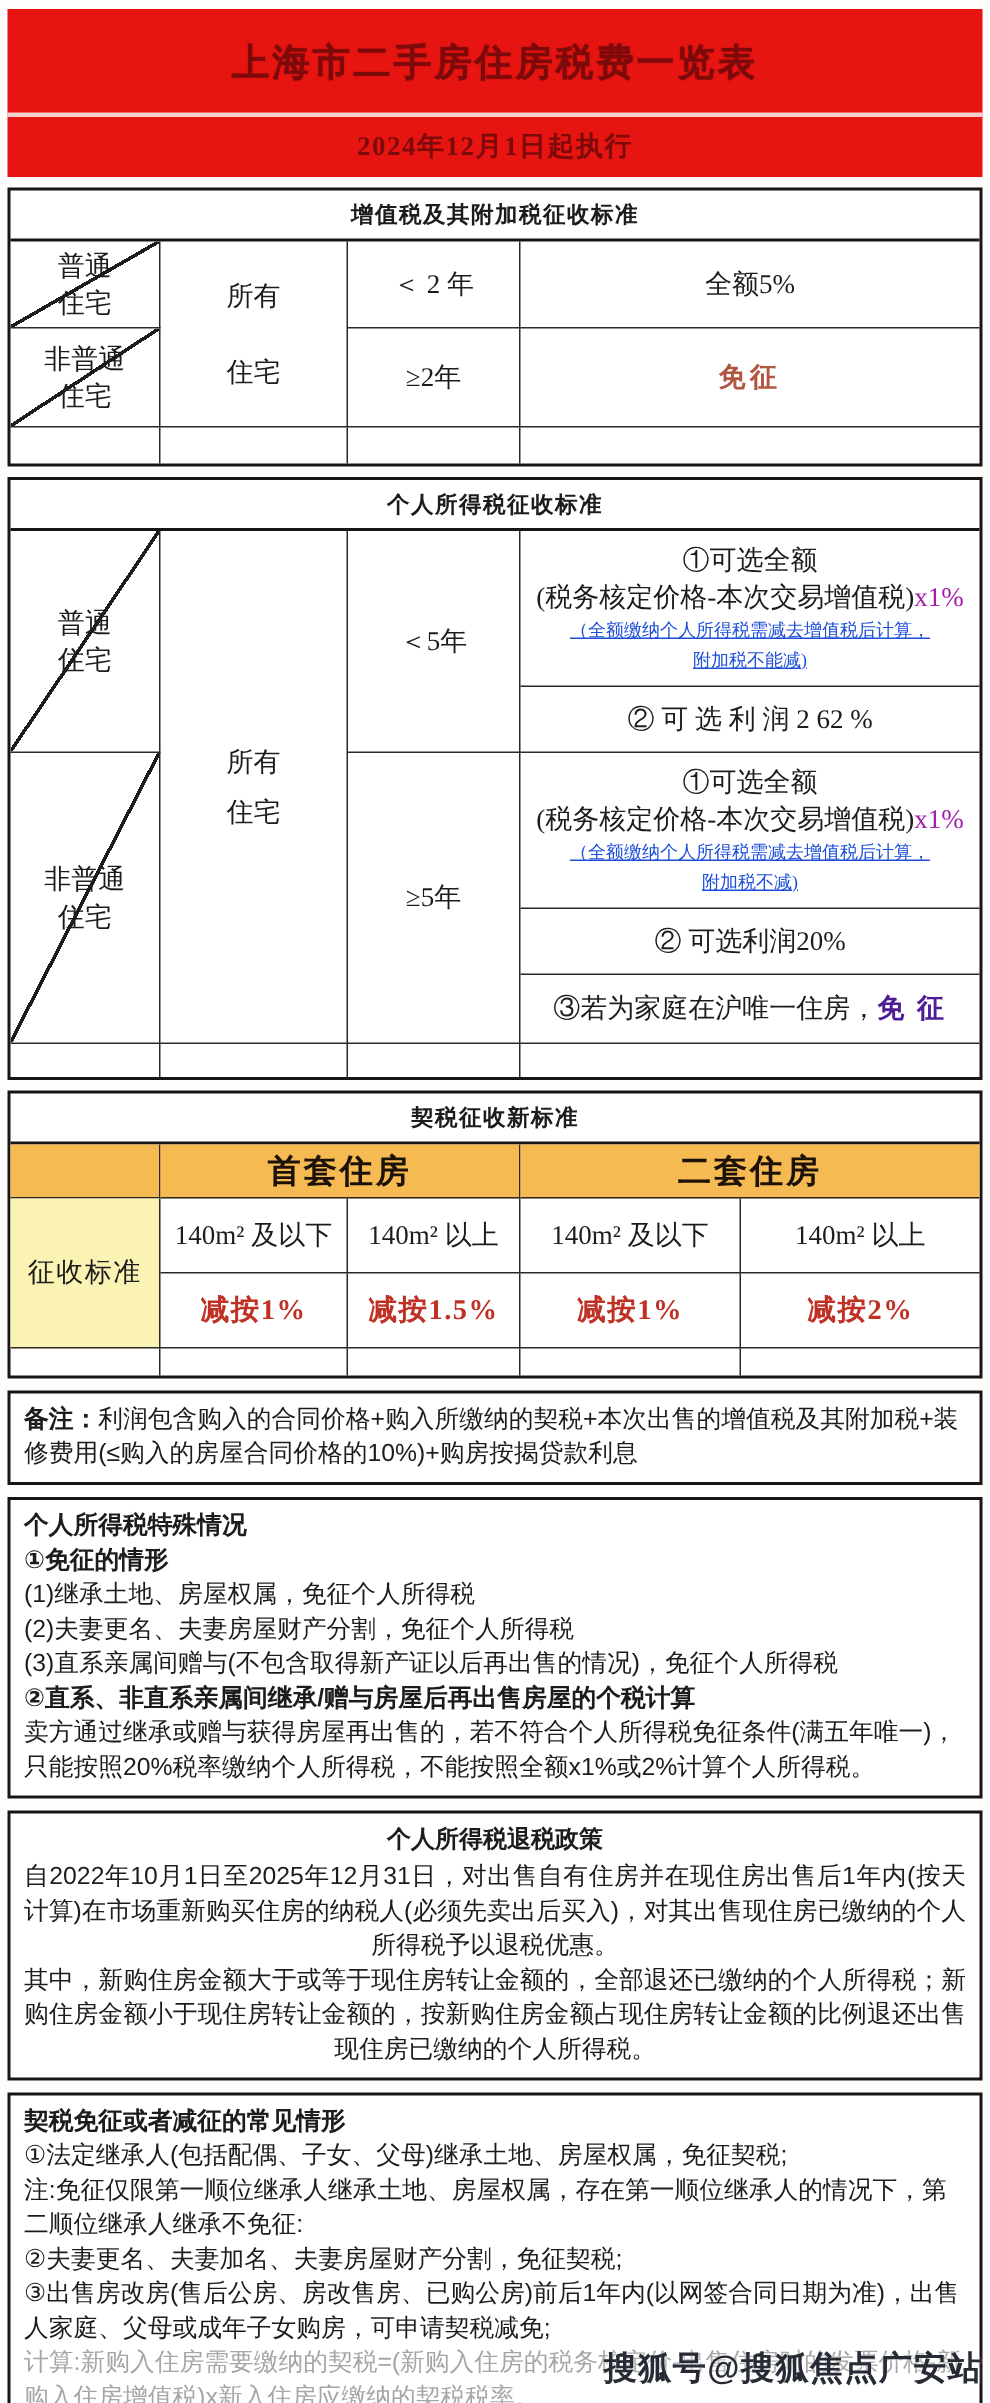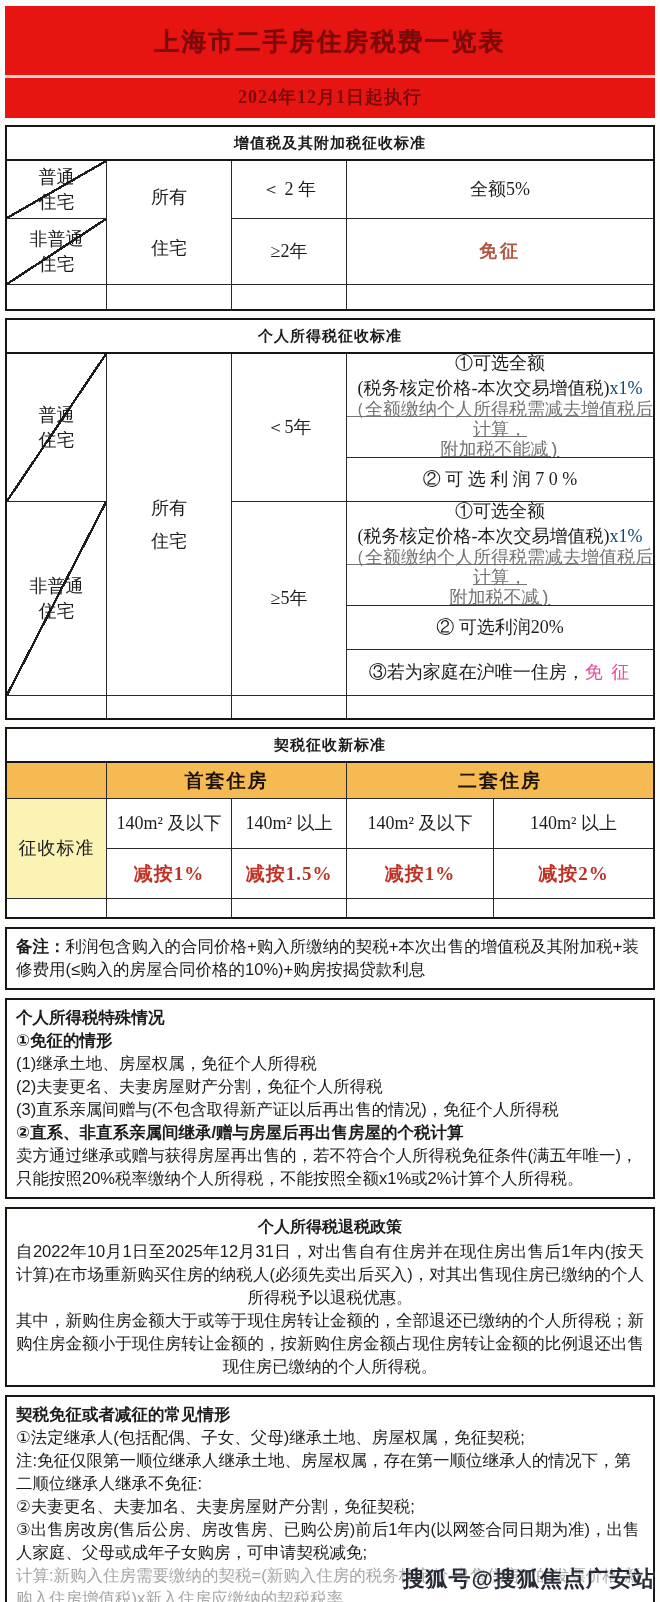--- a/index.html
+++ b/index.html
@@ -32,26 +32,26 @@
 
   .diag::before { content:""; position:absolute; inset:0; pointer-events:none;
     background:linear-gradient(to bottom right, transparent calc(50% - 1.2px),
       #1d1d1d calc(50% - 1.2px), #1d1d1d calc(50% + 1.2px), transparent calc(50% + 1.2px)); }
   .diag span { position:relative; z-index:1;text-align:right; }
 
   .allh-gap-big div:first-child { margin-bottom:26px; }
   .allh-gap-sm  div:first-child { margin-bottom:8px; }
 
   .red-brown { color:#b15640; font-weight:bold; letter-spacing:3px; }
-  .rate { color:#0c4a6e;margin-top:24px; }
-  .note { font-size:18px; color:#737373; text-decoration:underline; line-height:20px;font-family:Liberation Mono, monospace; }
-  .opt3-red { color:#ec4899; font-weight:normal; letter-spacing:2px; }
+  .rate { color:#a21caf;margin-top:24px; }
+  .note { font-size:12px; color:#1d4ed8; text-decoration:underline; line-height:20px; }
+  .opt3-red { color:#4c1d95; font-weight:bold; letter-spacing:2px; }
 
   .orange { background:#f6ba52; }
-  .group-h { font-weight:bold; font-size:19px; letter-spacing:2px; color:#1d1208; }
+  .group-h { font-weight:bold; font-size:22px; letter-spacing:2px; color:#1d1208; }
   .corner { background:#fbf3b4; letter-spacing:1px; }
   .deed-val { color:#bf3124; font-weight:bold; font-size:19px; letter-spacing:1px; }
 
   
   .box { border:2px solid #161616; margin-top:8px; padding:6px 9px 7px; background:#fff;
          font-size:16.5px; line-height:23px; text-align:left;
          font-family:"Liberation Sans","DejaVu Sans",sans-serif; }
   .box .bold { font-weight:bold; }
   .box .gray { color:#a6a6a6; }
   .refund-title { text-align:center; font-weight:bold; font-size:16px; margin-bottom:2px; }
@@ -110,21 +110,21 @@
         <div>所有</div>
         <div>住宅</div>
       </div>
       <div class="cell" style="grid-row:1 / span 2;grid-column:3;">＜5年</div>
       <div class="cell no-r" style="grid-row:1;grid-column:4;">
         <div>①可选全额</div>
         <div><span>(税务核定价格-本次交易增值税)</span><span class="rate">x1%</span></div>
         <div class="note">（全额缴纳个人所得税需减去增值税后计算，</div>
         <div class="note">附加税不能减)</div>
       </div>
-      <div class="cell no-r" style="grid-row:2;grid-column:4;">② 可 选 利 润 7 0 %</div>
+      <div class="cell no-r" style="grid-row:2;grid-column:4;">② 可 选 利 润 2 62 %</div>
       <div class="cell diag" style="grid-row:3 / span 3;grid-column:1;">
         <span>非普通</span>
         <span>住宅</span>
       </div>
       <div class="cell" style="grid-row:3 / span 3;grid-column:3;">≥5年</div>
       <div class="cell no-r" style="grid-row:3;grid-column:4;">
         <div>①可选全额</div>
         <div><span>(税务核定价格-本次交易增值税)</span><span class="rate">x1%</span></div>
         <div class="note">（全额缴纳个人所得税需减去增值税后计算，</div>
         <div class="note">附加税不减)</div>

